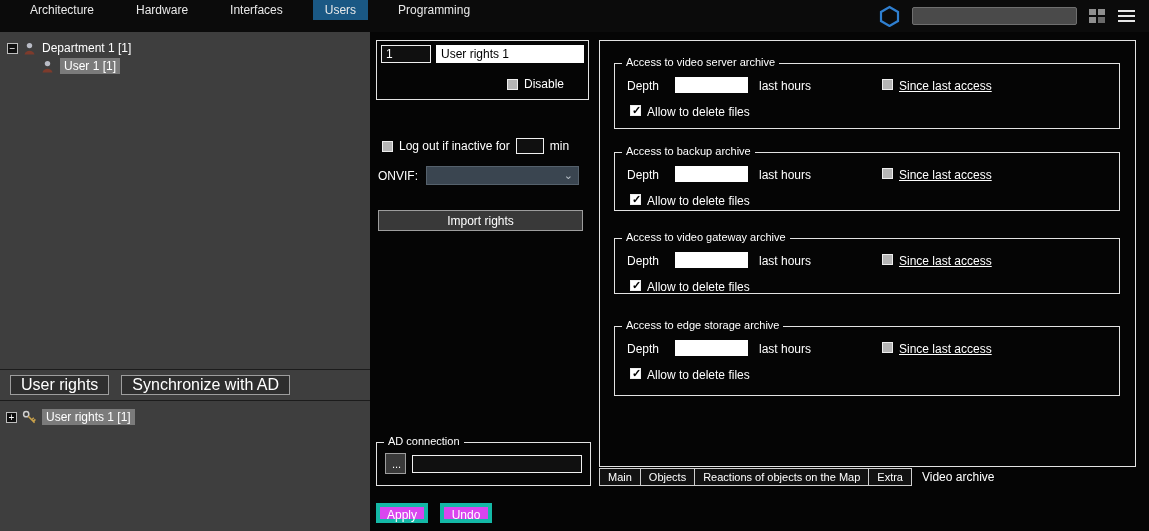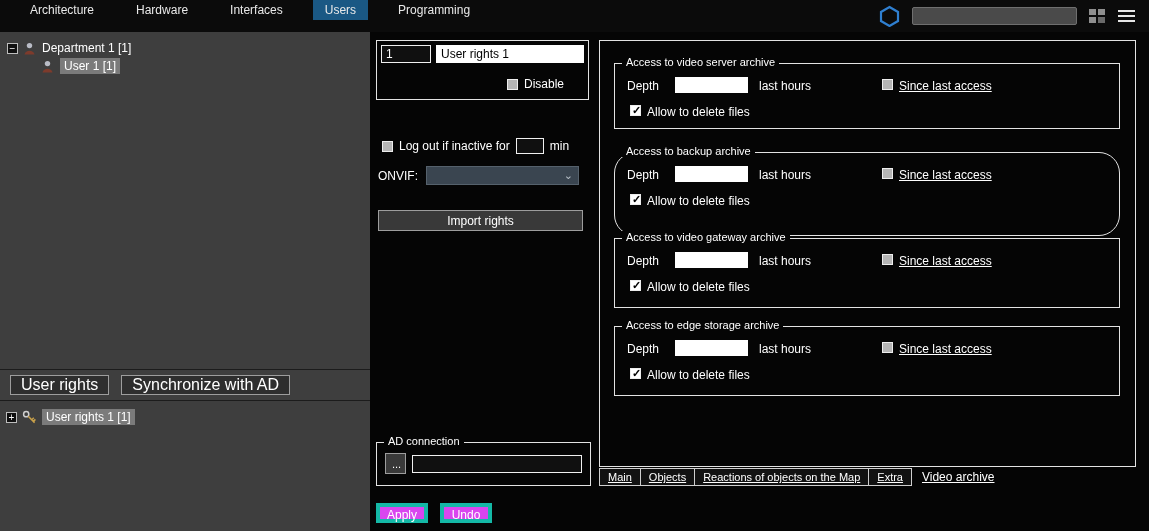--- a/index.html
+++ b/index.html
@@ -53,25 +53,25 @@
   .arch-group { position:absolute; left:14px; width:506px; }
   .arch-group .g-row1 { position:absolute; top:13px; left:0; width:100%; height:18px; }
   .arch-group .g-row2 { position:absolute; top:41px; left:0; width:100%; height:14px; }
   .lab { position:absolute; white-space:nowrap; }
   .depth-input { position:absolute; left:60px; top:0; width:73px; height:16px; }
   .since-cb { position:absolute; left:267px; top:2px; }
   .since-lab { left:284px; top:2px;text-decoration:underline; }
   .allow-cb { position:absolute; left:15px; top:0; }
   .allow-lab { left:32px; top:0; }
   .g0 { top:22px; height:66px; }
-  .g1 { top:111px; height:84px;border-radius:21px; }
-  .g2 { top:197px; height:70px; }
+  .g1 { top:111px; height:59px; }
+  .g2 { top:197px; height:56px; }
   .g3 { top:285px; height:70px; }
   .rtabs { position:absolute; top:436px; left:0; display:flex; height:18px; align-items:stretch; }
-  .rtab { border:1px solid #cfcfcf; border-left-width:0; background:#121212; color:#fff; font-size:11px; padding:0 8px; display:flex; align-items:center; cursor:default; white-space:nowrap;text-decoration:underline; }
+  .rtab { border:1px solid #cfcfcf; border-left-width:0; background:#121212; color:#fff; font-size:11px; padding:0 8px; display:flex; align-items:center; cursor:default; white-space:nowrap; }
   .rtab:first-child { border-left-width:1px; }
   .rtab.active { border:none; background:transparent; font-size:12px; padding:0 10px; }
 
   .icon { display:inline-flex; align-items:center; flex:0 0 auto; }
 </style>
 </head>
 <body>
 
 <div class="screen">
 

